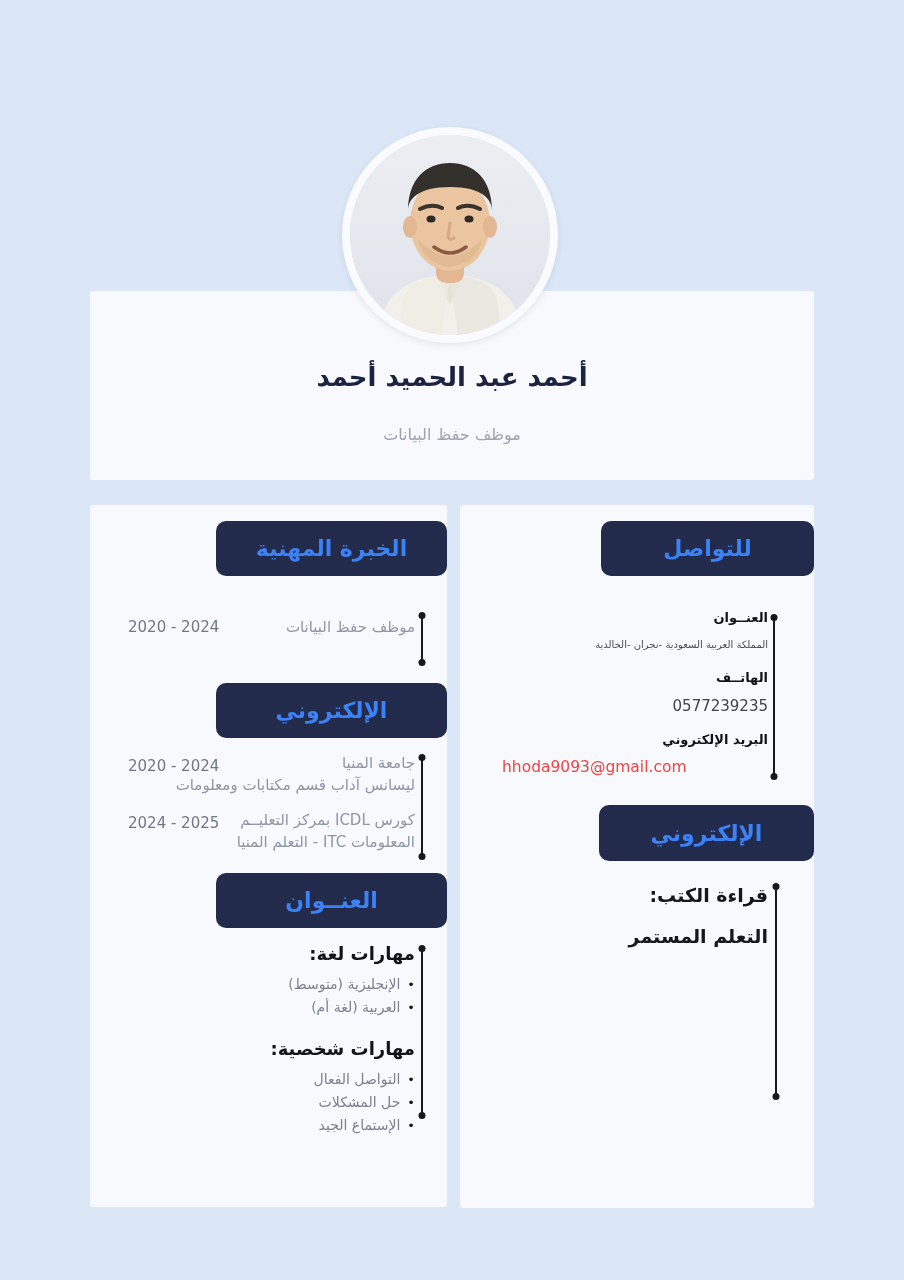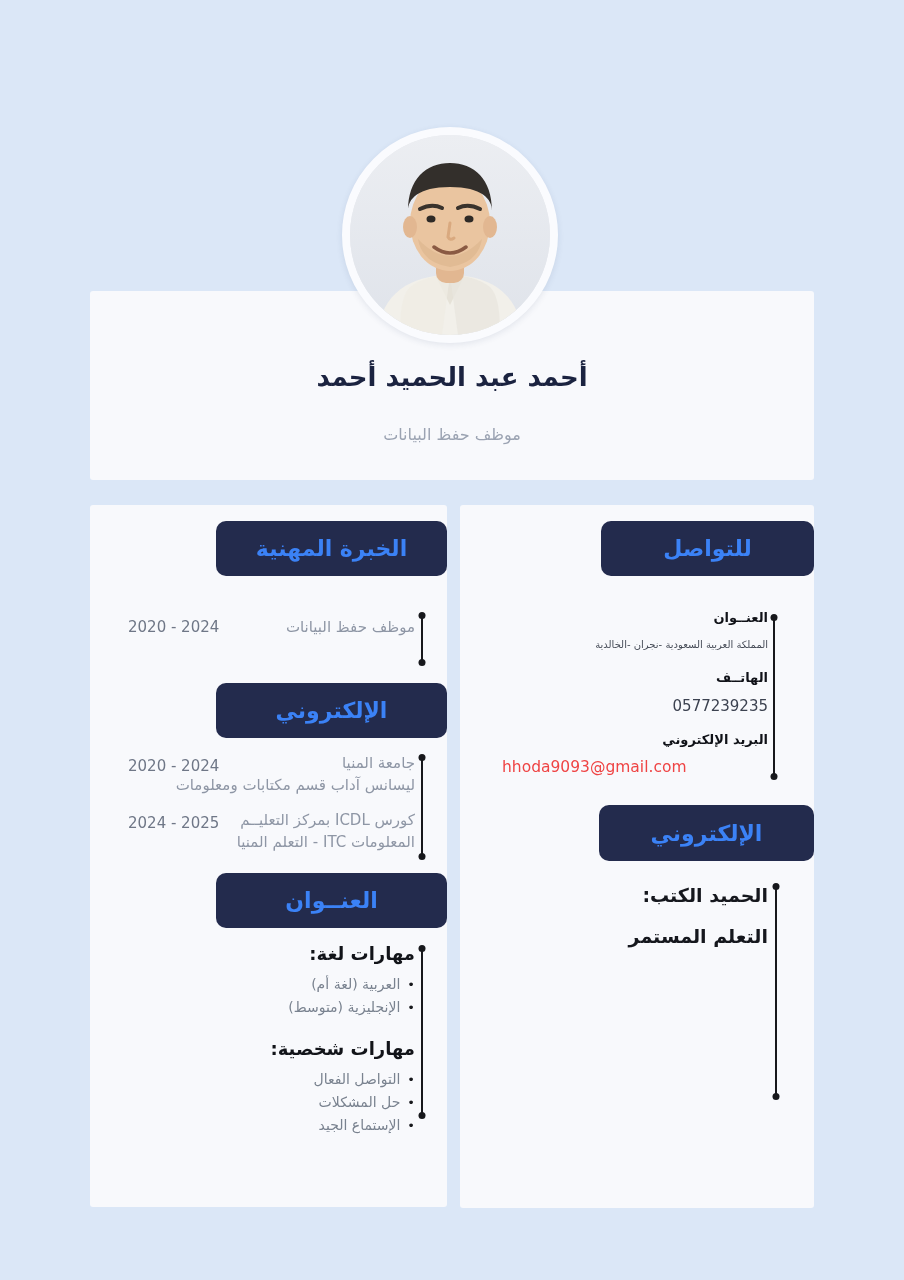--- a/index.html
+++ b/index.html
@@ -147,22 +147,22 @@
     <div class="date" style="left:38px; top:252px;">2020 - 2024</div>
     <div class="date" style="left:38px; top:309px;">2024 - 2025</div>
 
     <div class="hbox" style="top:368px; width:231px;">العنــوان</div>
 
     <div class="tline" style="left:331px; top:443px; height:168px;"></div>
     <div class="rtl" style="position:absolute; right:32px; top:437px; width:275px;">
       <div class="skill-group">
         <div class="skill-group-title">مهارات لغة:</div>
         <ul class="dotlist">
+          <li>الإنجليزية (متوسط)</li>
           <li>العربية (لغة أم)</li>
-          <li>الإنجليزية (متوسط)</li>
         </ul>
       </div>
       <div class="skill-group">
         <div class="skill-group-title">مهارات شخصية:</div>
         <ul class="dotlist">
           <li>التواصل الفعال</li>
           <li>حل المشكلات</li>
           <li>الإستماع الجيد</li>
         </ul>
       </div>
@@ -180,18 +180,18 @@
       <div class="contact-label">الهاتــف</div>
       <div class="contact-value num">0577239235</div>
       <div class="contact-label">البريد الإلكتروني</div>
       <div class="contact-value email">hhoda9093@gmail.com</div>
     </div>
 
     <div class="hbox" style="top:300px; width:215px; height:56px;">الإلكتروني</div>
 
     <div class="tline" style="left:315px; top:381px; height:211px;"></div>
     <div class="rtl" style="position:absolute; left:40px; right:46px; top:376px;">
-      <div class="interest-item">الحميد الكتب:</div>
+      <div class="interest-item">قراءة الكتب:</div>
       <div class="interest-item">التعلم المستمر</div>
     </div>
   </div>
 
 </div>
 
 </body></html>

